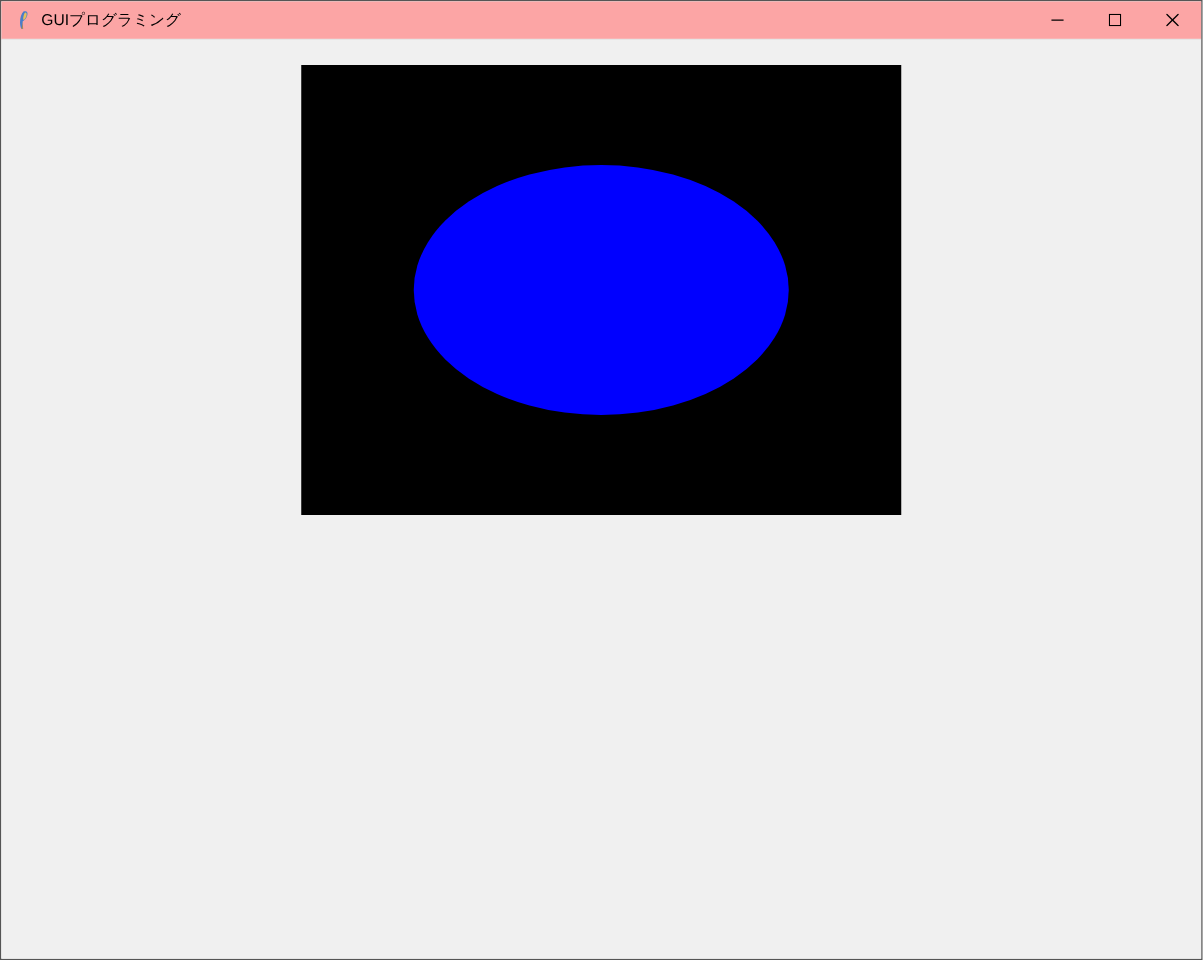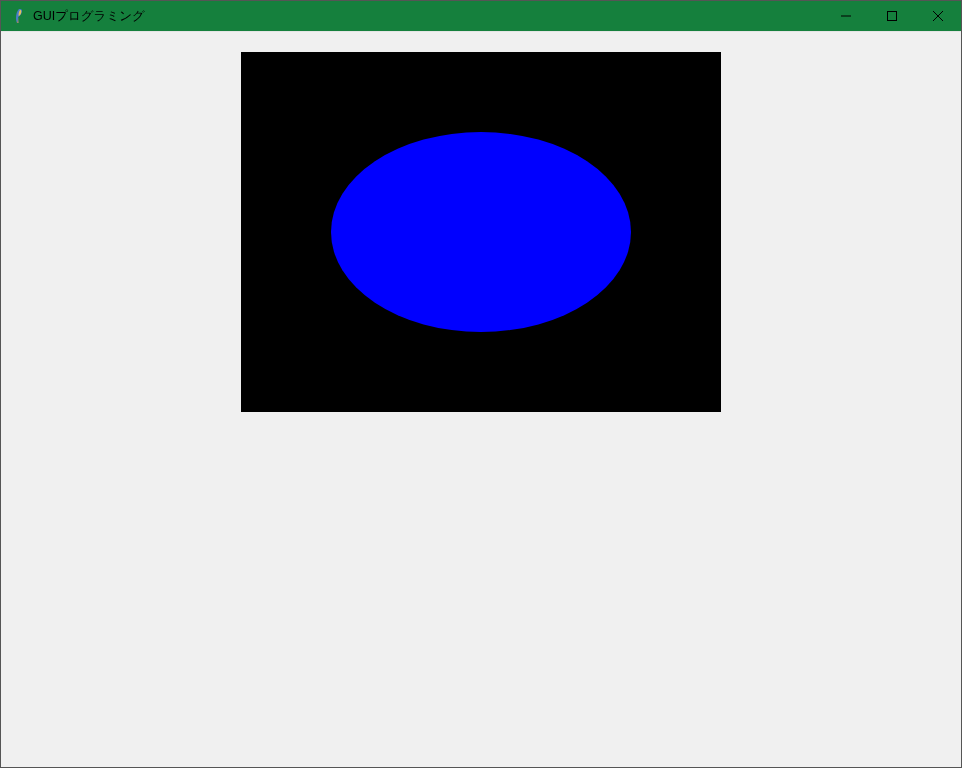--- a/index.html
+++ b/index.html
@@ -6,21 +6,21 @@
     body {
       width: 962px;
       height: 768px;
       background: #ffffff;
       font-family: "Yu Gothic UI", "Meiryo", sans-serif;
       overflow: hidden;
       border: 1px solid #555;
     }
     .titlebar {
       height: 31px;
-      background: #15803d;
+      background: #fca5a5;
       display: flex;
       align-items: center;
       border-bottom: 1px solid #e5e5e5;
     }
     .titlebar-icon {
       width: 16px;
       height: 16px;
       margin-left: 10px;
       margin-right: 6px;
       flex-shrink: 0;

